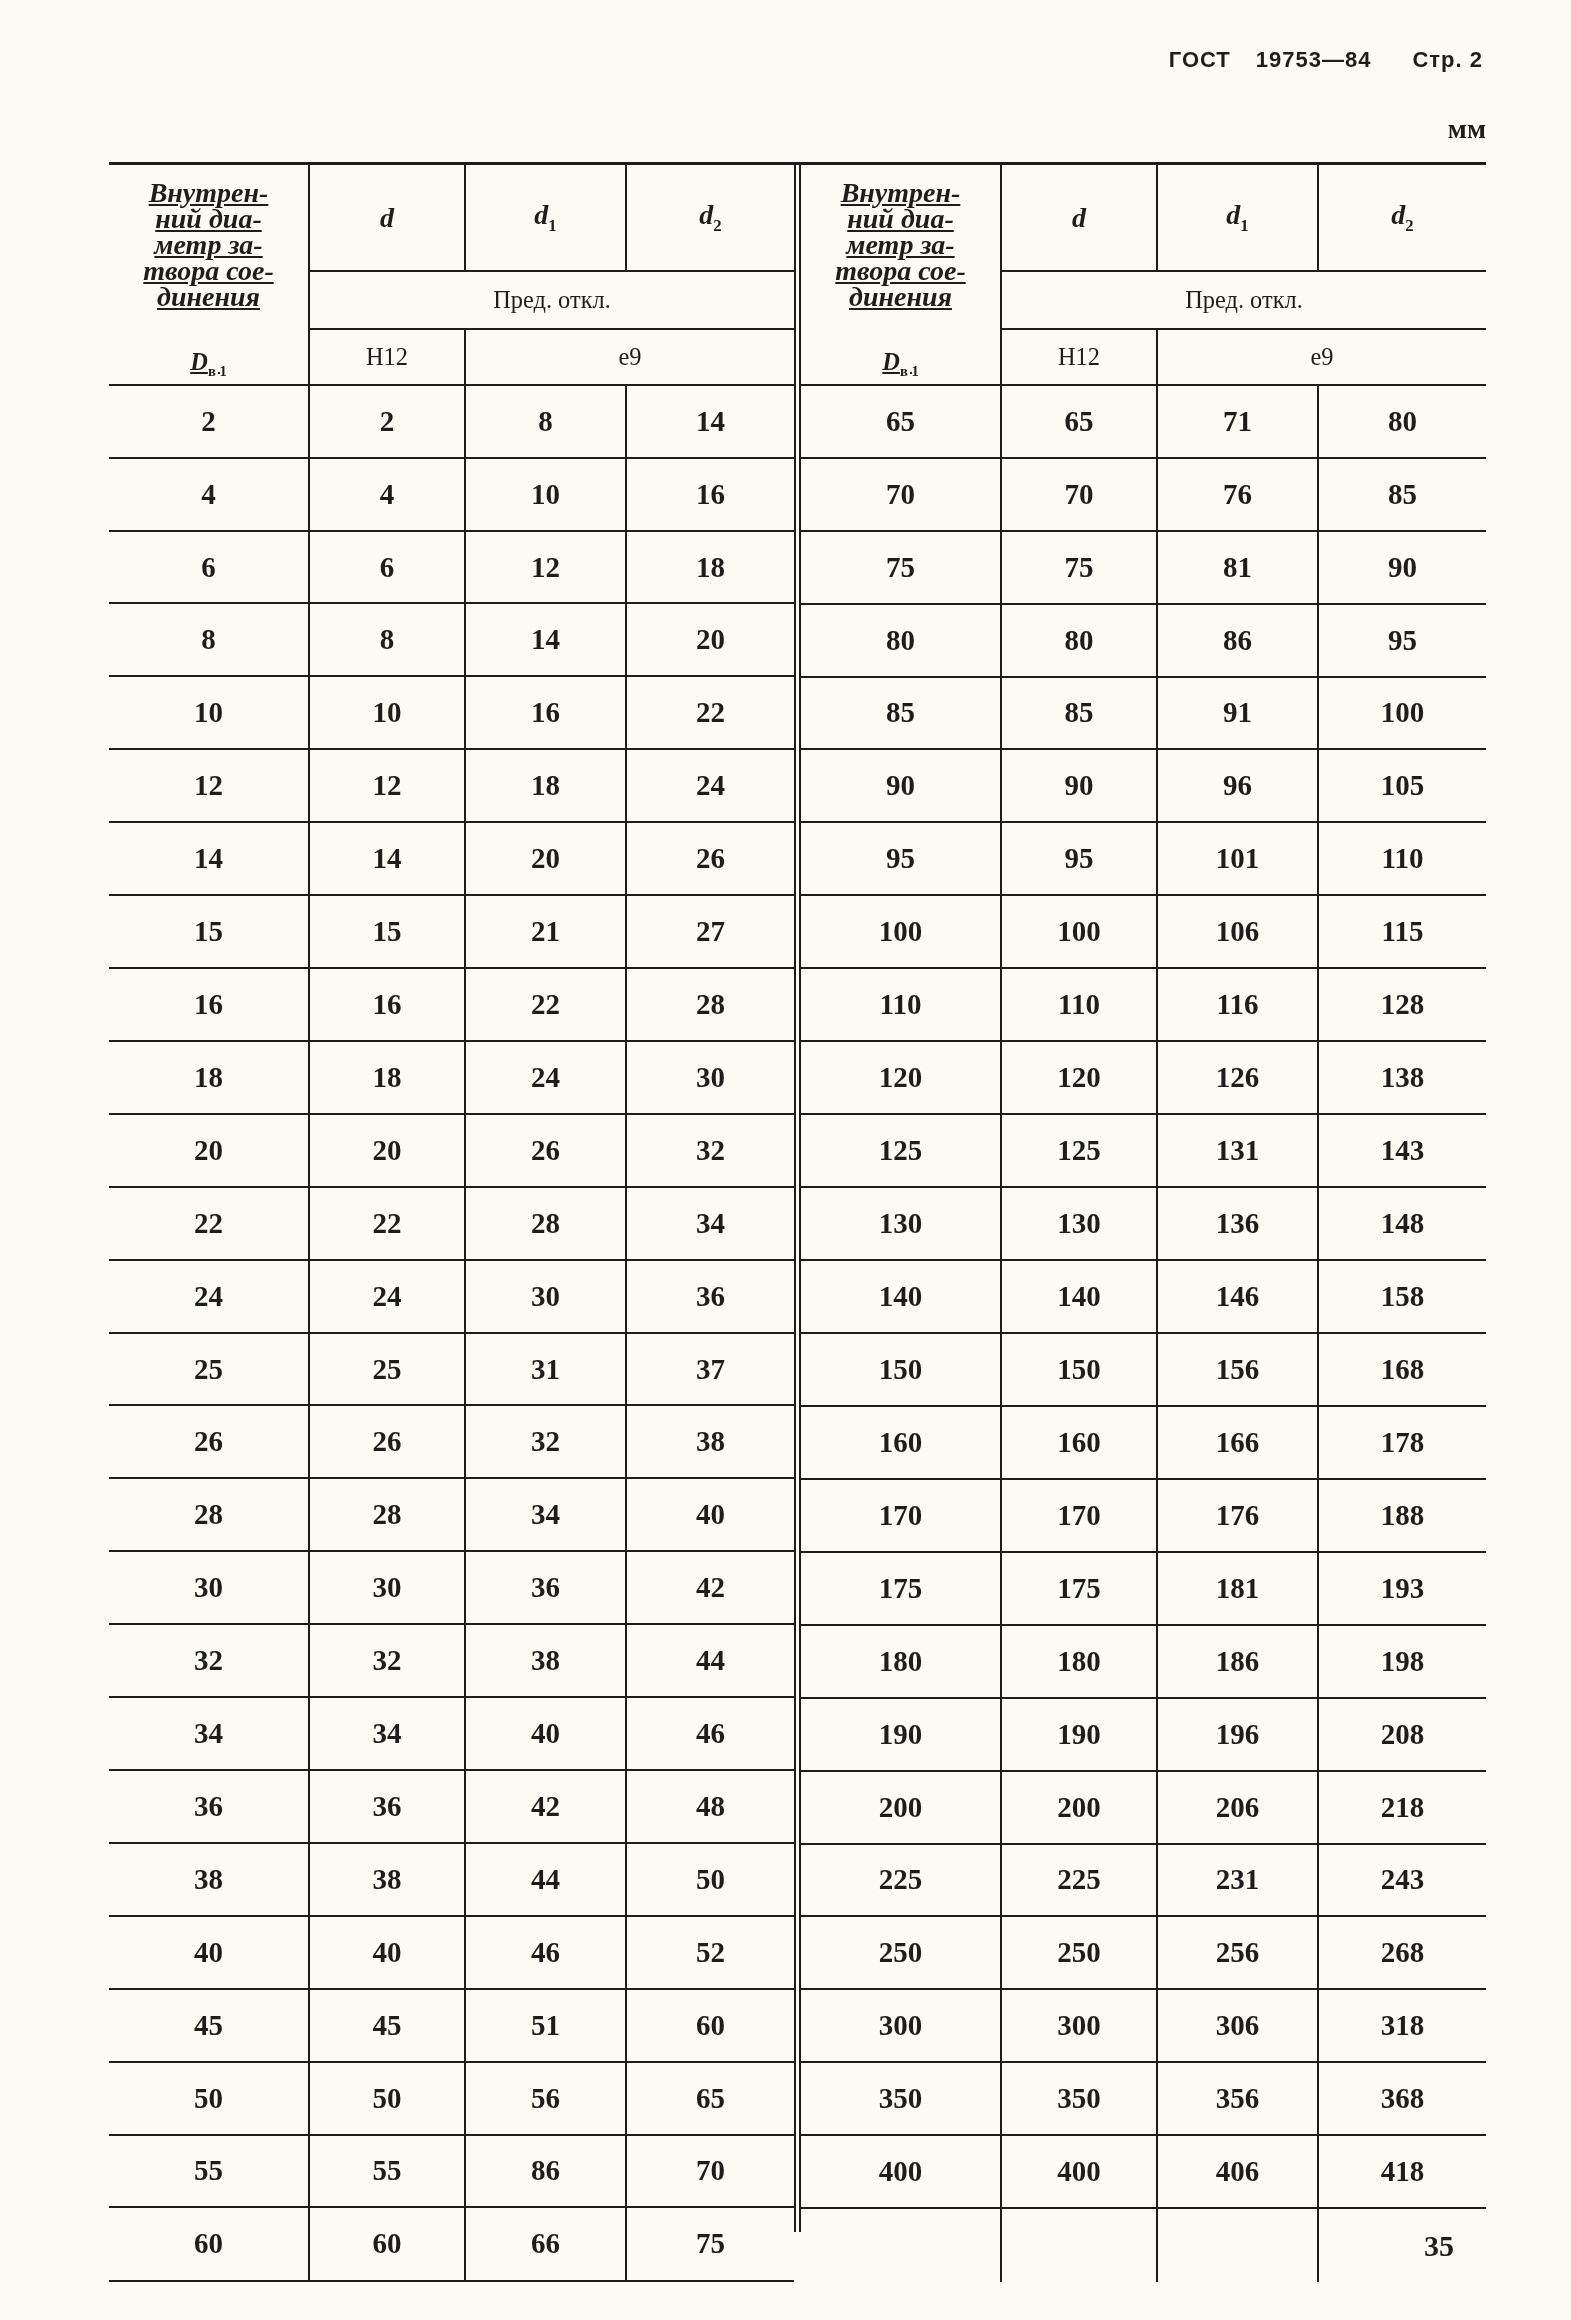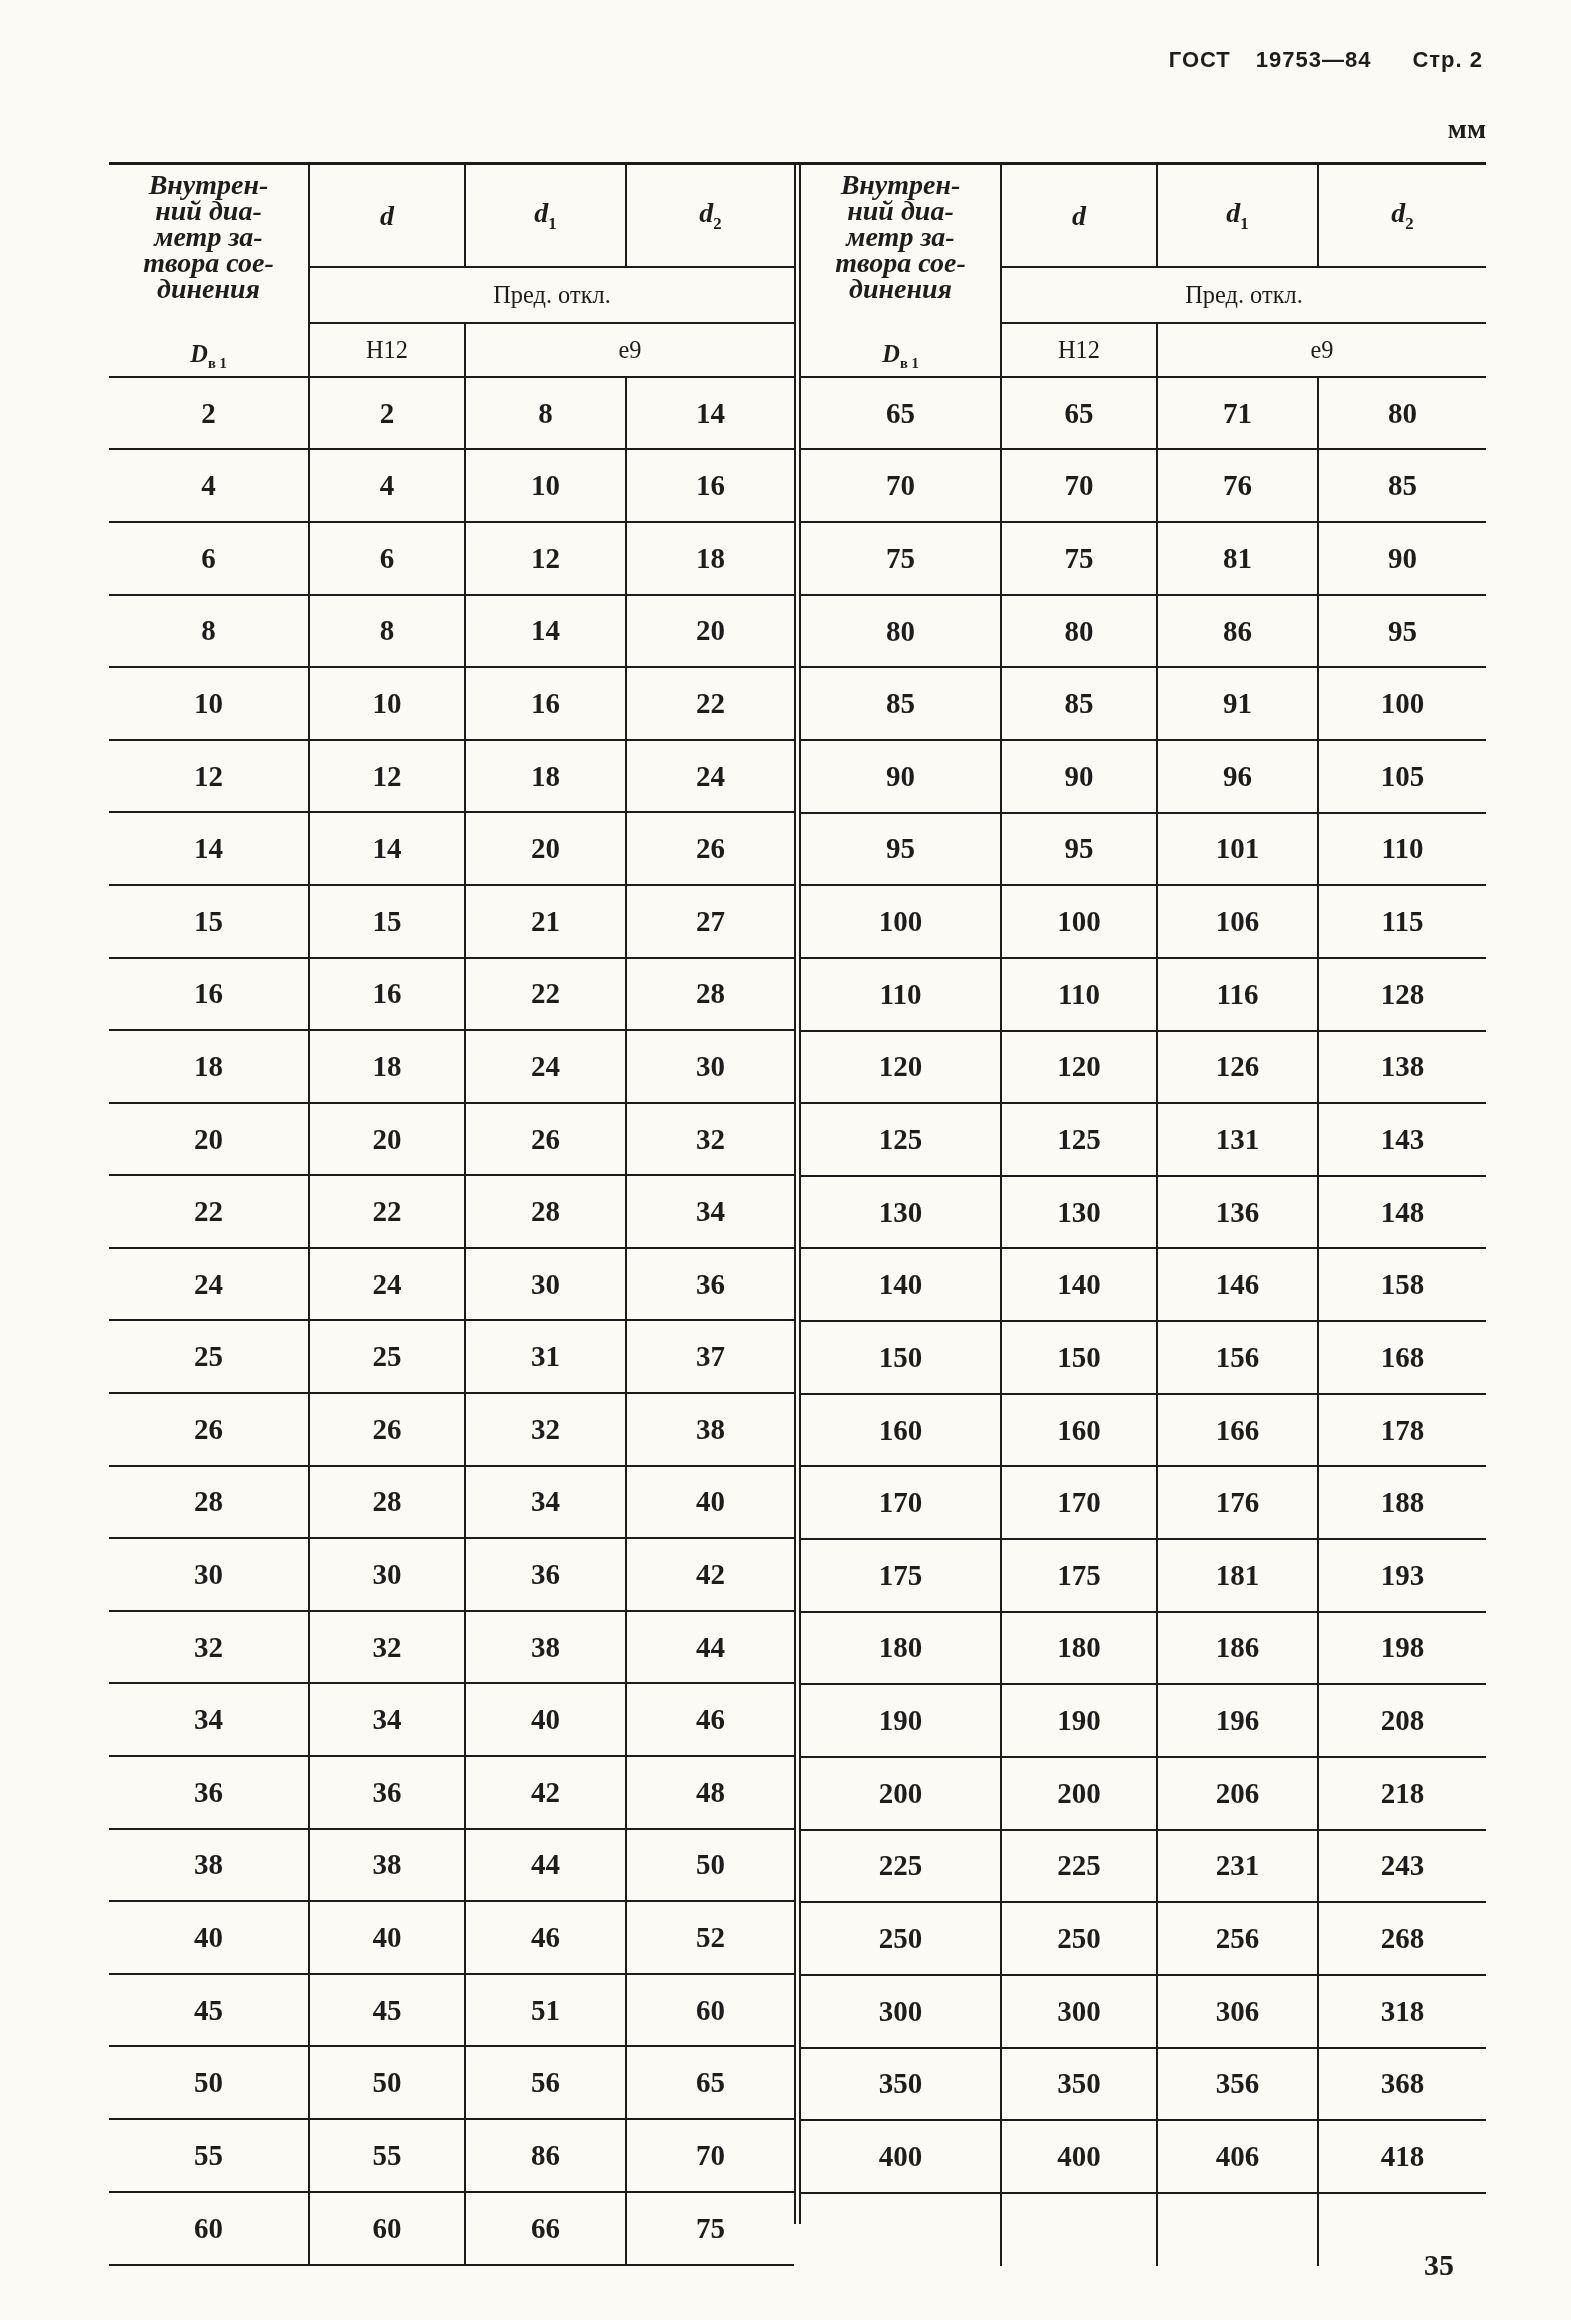--- a/index.html
+++ b/index.html
@@ -59,23 +59,24 @@
     text-align: center;
     vertical-align: middle;
     border-bottom: 2px solid #1d1c1a;
   }
   th.vl, td.vl { border-left: 2px solid #1d1c1a; }
   .col1-header {
     font-size: 22.4px;
     font-weight: normal;
     text-align: center;
     vertical-align: top;
-    padding-top: 7px;
+    padding-top: 15px;
     line-height: 26px;
     border-bottom: 2.9px solid #1d1c1a;
+    text-decoration: underline;
   }
   .col1-header .dsym { font-size: 24.4px; padding-top: 2.9px; margin-top: 36px; }
   .dim-row th {
     height: 82px;
     font-size: 28px;
     font-style: italic;
     font-weight: bold;
     text-align: center;
     vertical-align: middle;
     border-bottom: 2px solid #1d1c1a;
@@ -98,21 +99,20 @@
     border-bottom: 2.9px solid #1d1c1a;
   }
   sub { font-size: 0.6em; font-style: normal; }
   #right-table tr:last-child td { border-bottom: none; }
   .page-number {
     position: absolute;
     top: 2229px;
     right: 117px;
     font-size: 30px;
     font-weight: bold;
-    margin-top: 19px;
   }
 </style>
 </head>
 <body>
 
 <div class="doc-header"><span>ГОСТ</span><span class="gap-sm"></span><span>19753—84</span><span class="gap-lg"></span><span>Стр. 2</span></div>
 
 <div class="unit-label">мм</div>
 
 <div class="table-wrap">

